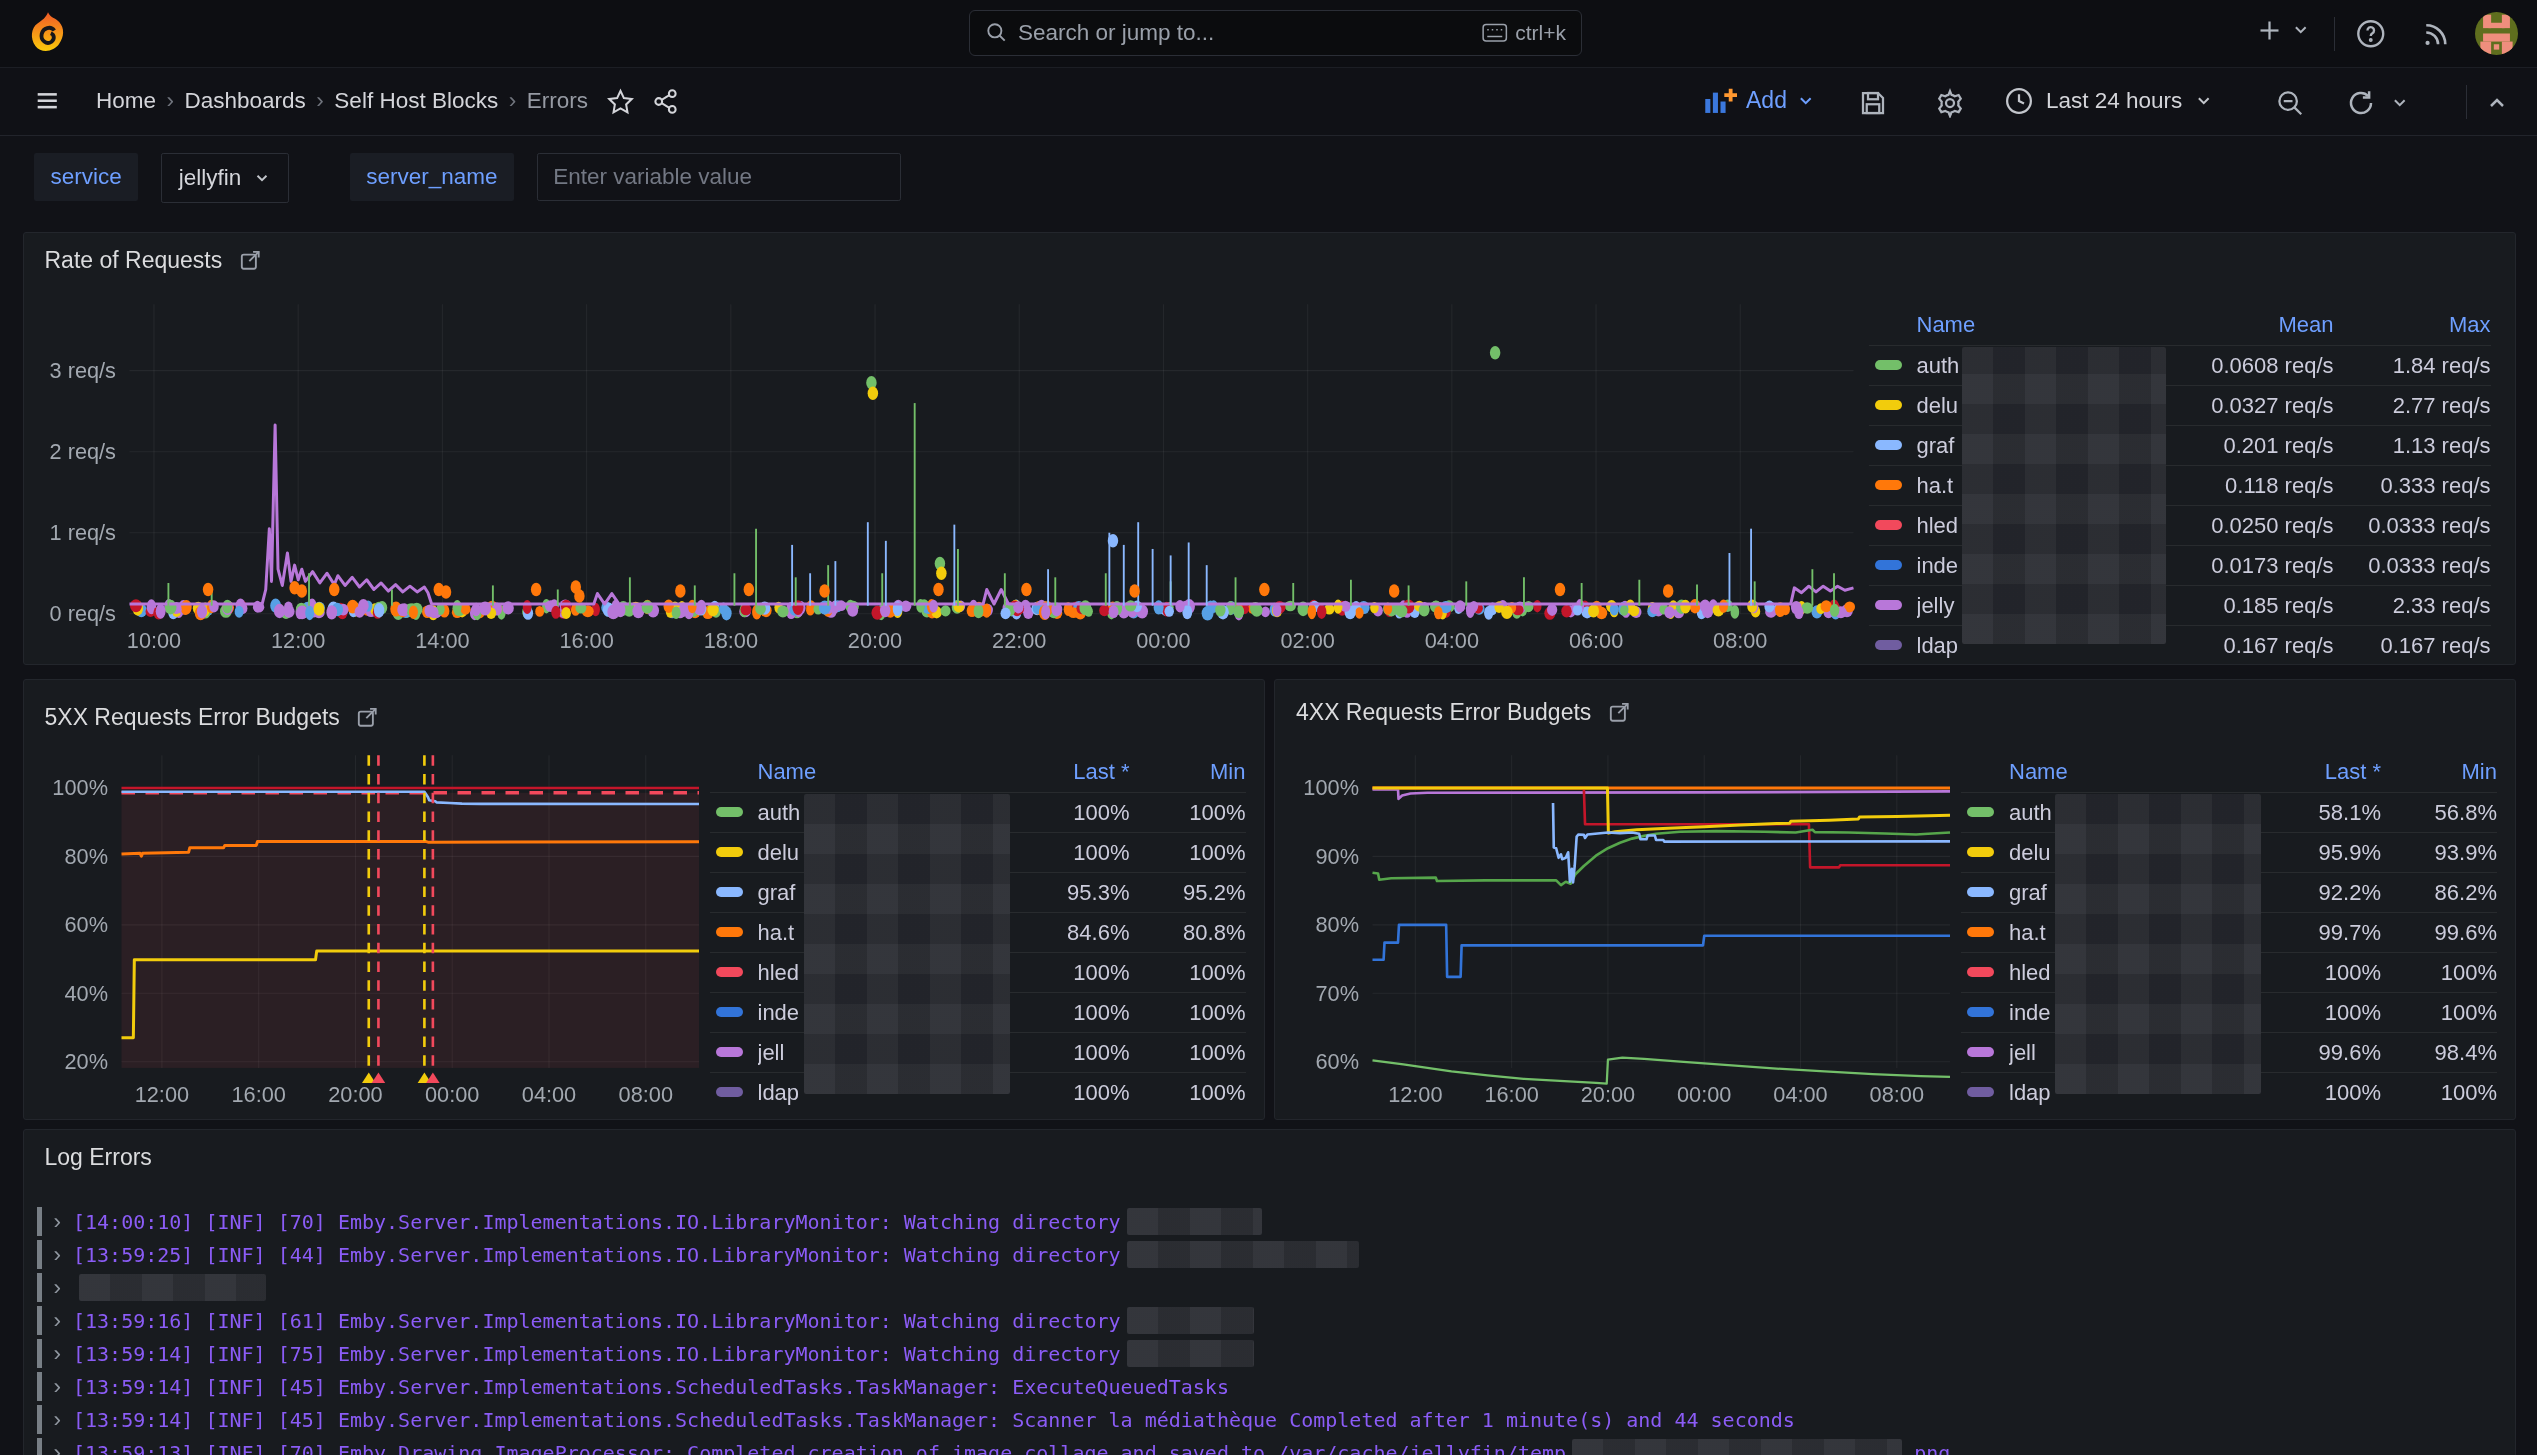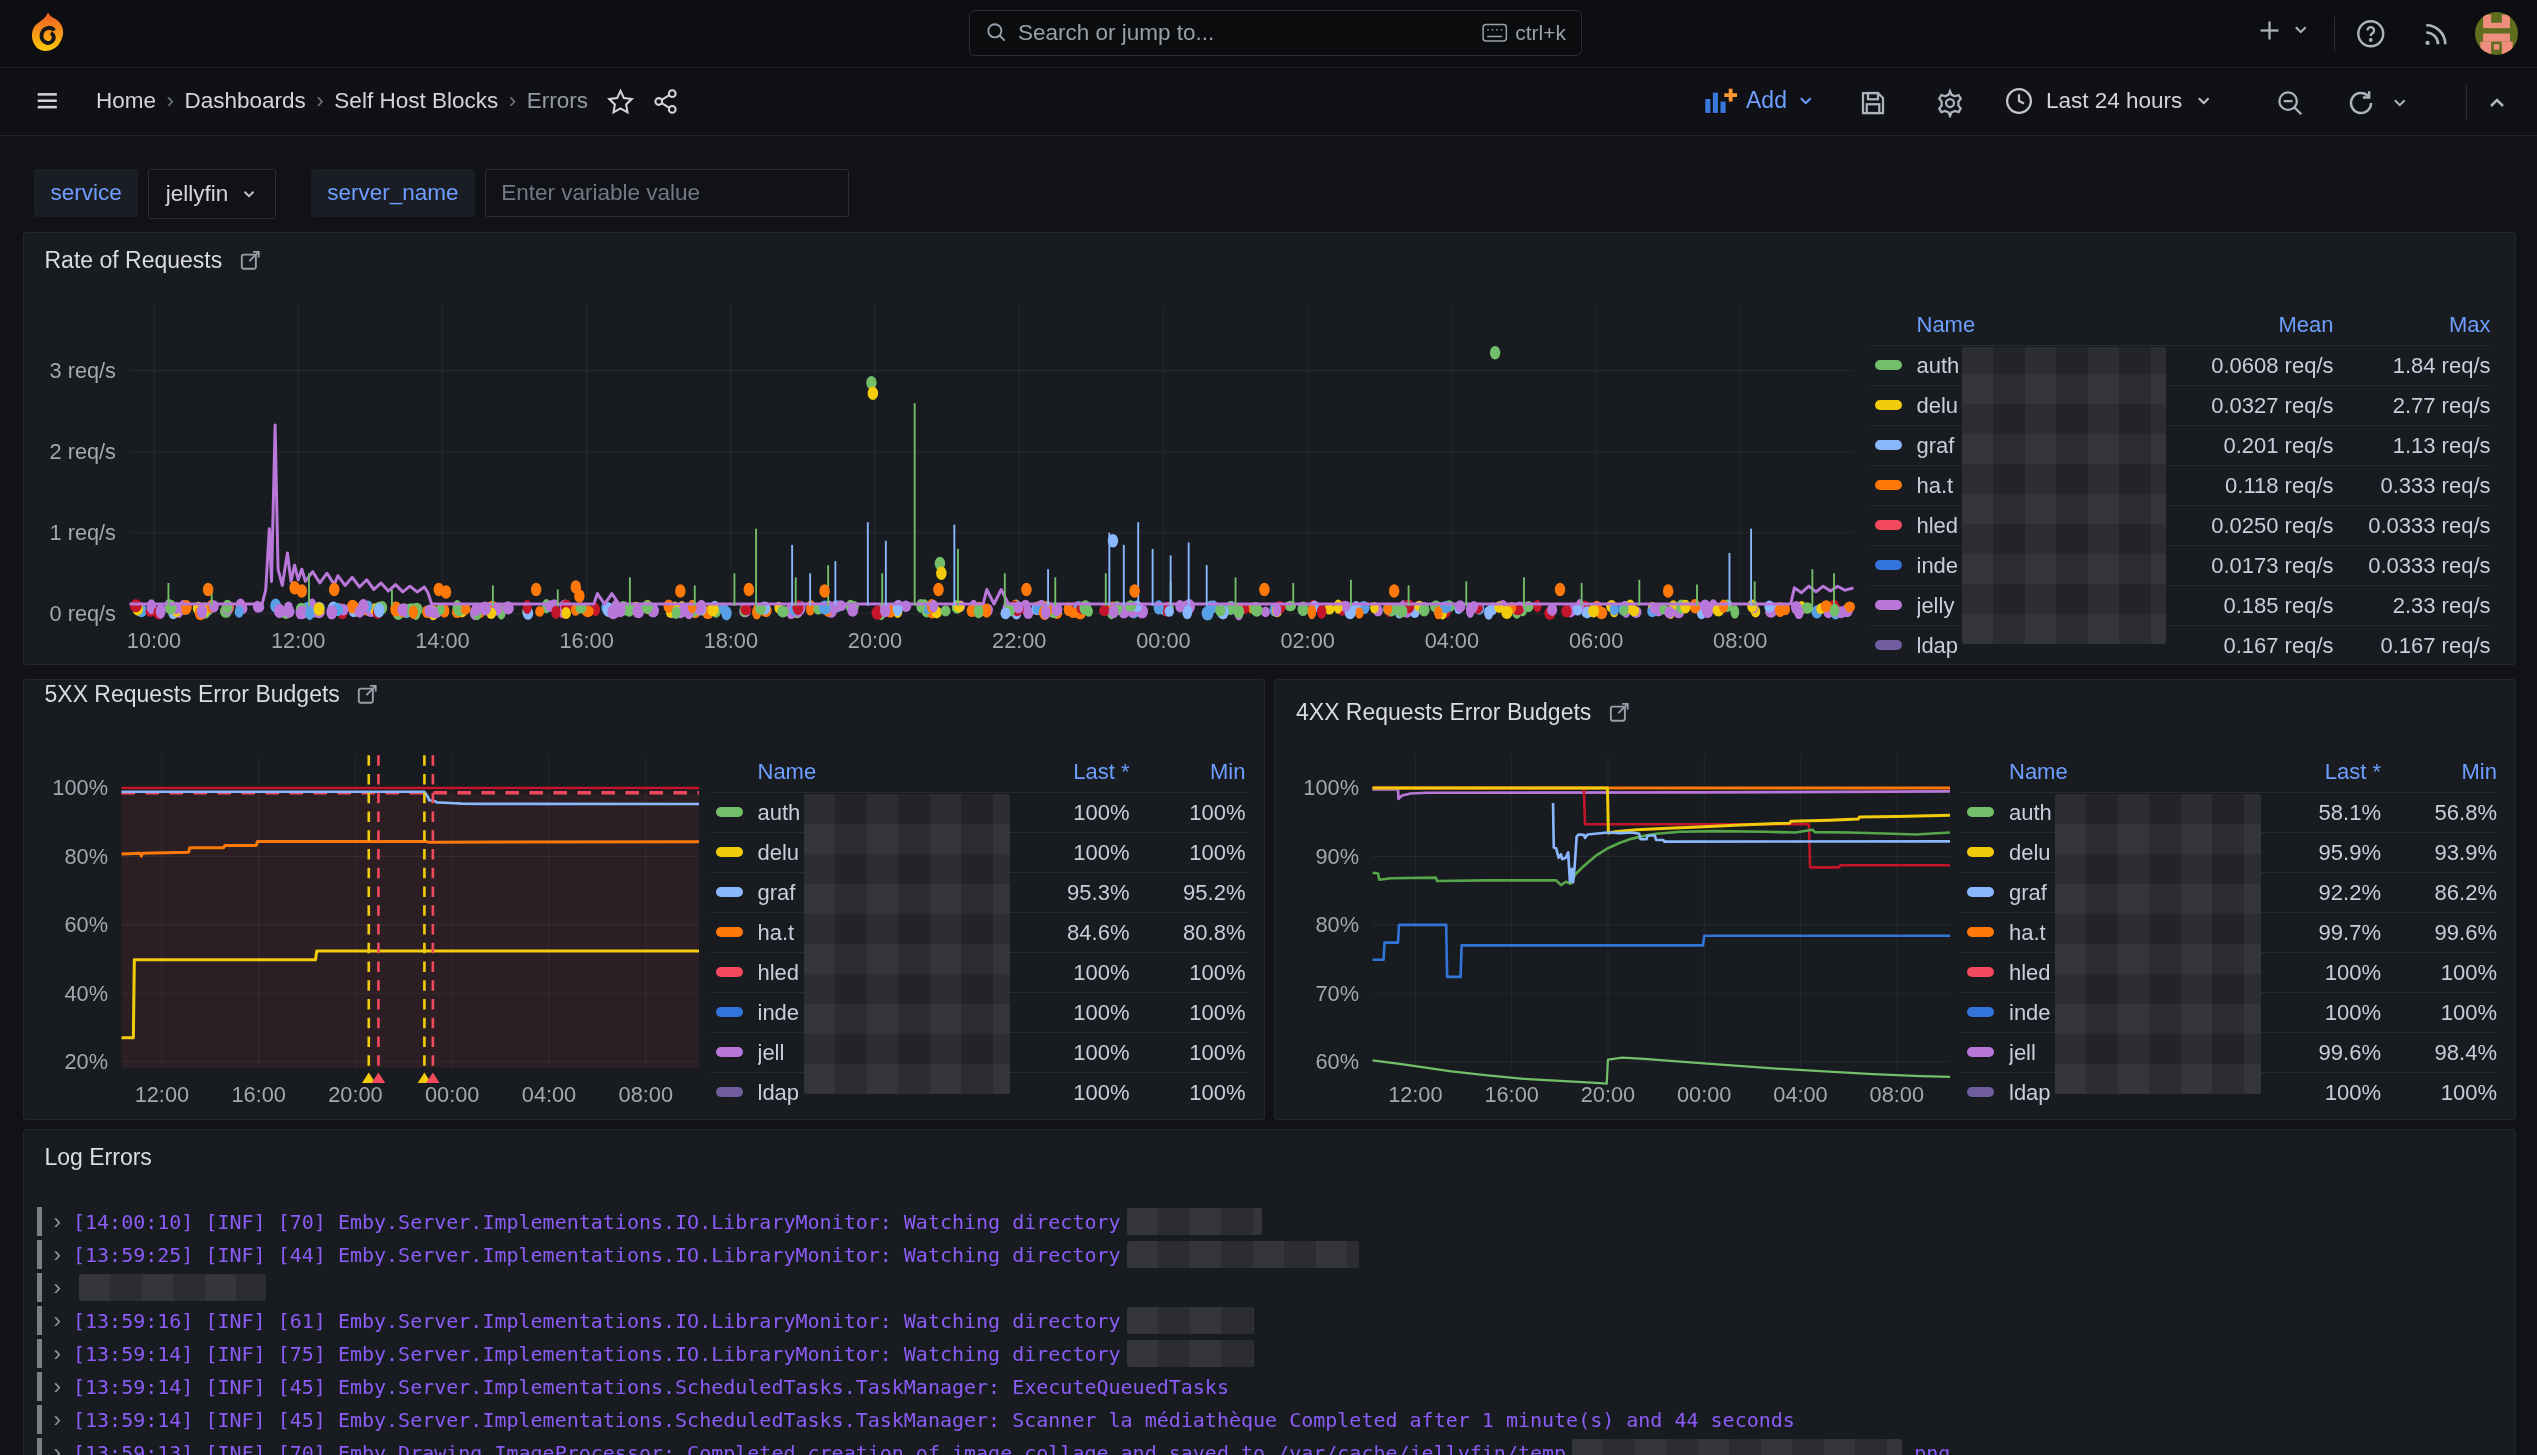--- a/index.html
+++ b/index.html
@@ -217,21 +217,21 @@
         </svg>
     </div>
     <div class="abs vdiv" style="left:2466px;top:16.5px;"></div>
     <div class="abs icnbtn" style="left:2485px;top:22.5px;">
       <svg width="24" height="24" viewBox="0 0 24 24" fill="none" stroke="#aeb4bd" stroke-width="2.5">
           <polyline points="6,15 12,9 18,15"></polyline>
         </svg>
     </div>
   </div>
 
-  <div class="abs" style="left:34px;top:169px;display:flex;gap:10px;">
+  <div class="abs" style="left:34px;top:153px;display:flex;gap:23px;">
     <div class="varlabel">service</div>
     <div class="varvalue">
       <span>jellyfin</span>
       <svg width="18" height="18" viewBox="0 0 24 24" fill="none" stroke="#c3c6cc" stroke-width="2.5">
           <polyline points="6,9 12,15 18,9"></polyline>
         </svg>
     </div>
     <div style="width:15px;"></div>
     <div class="varlabel">server_name</div>
     <input class="varinput" value="" placeholder="Enter variable value" style="">
@@ -840,21 +840,21 @@
             <span class="cell">ldap</span>
             <span class="cell num">0.167 req/s</span>
             <span class="cell num">0.167 req/s</span>
           </div>
         </div>
     </div>
     <div class="abs blurbox" style="left:1938px;top:114px;width:204px;height:297px;"></div>
   </div>
 
   <div class="abs panel" style="left:22.5px;top:679px;width:1240px;height:439px;">
-    <div class="abs ptitle" style="left:21px;top:1px;">
+    <div class="abs ptitle" style="left:21px;top:24px;">
       <span>5XX Requests Error Budgets</span>
       <svg width="22.5" height="22.5" viewBox="0 0 24 24" fill="none" stroke="#9aa0aa" stroke-width="2">
           <rect x="3" y="6" width="15" height="15" rx="2"></rect>
           <line x1="11" y1="13" x2="21" y2="3"></line>
           <polyline points="15,3 21,3 21,9"></polyline>
         </svg>
     </div>
     <div class="abs" style="left:0;top:0;">
       <svg width="690" height="439" viewBox="0 0 920 585">
           <line x1="130" x2="900" y1="143.79868708971551" y2="143.79868708971551" stroke="rgba(255,255,255,0.06)" stroke-width="1.5"></line>

